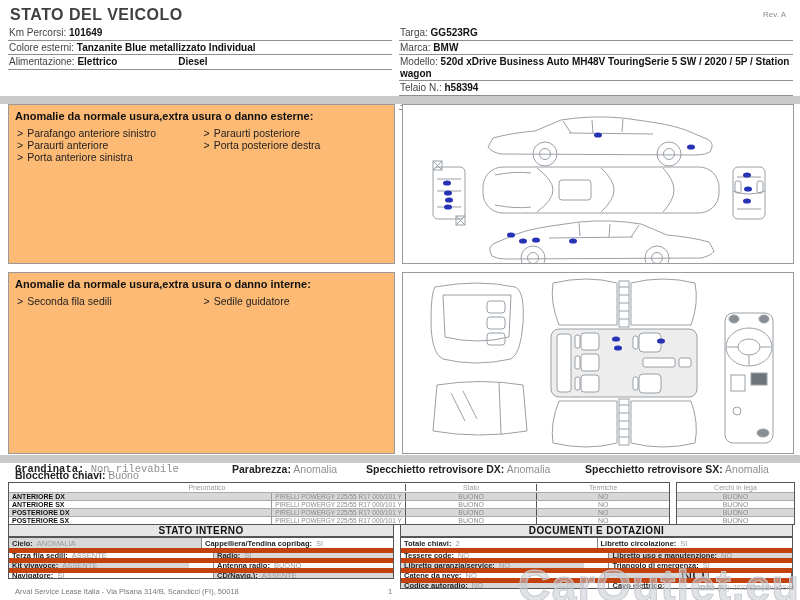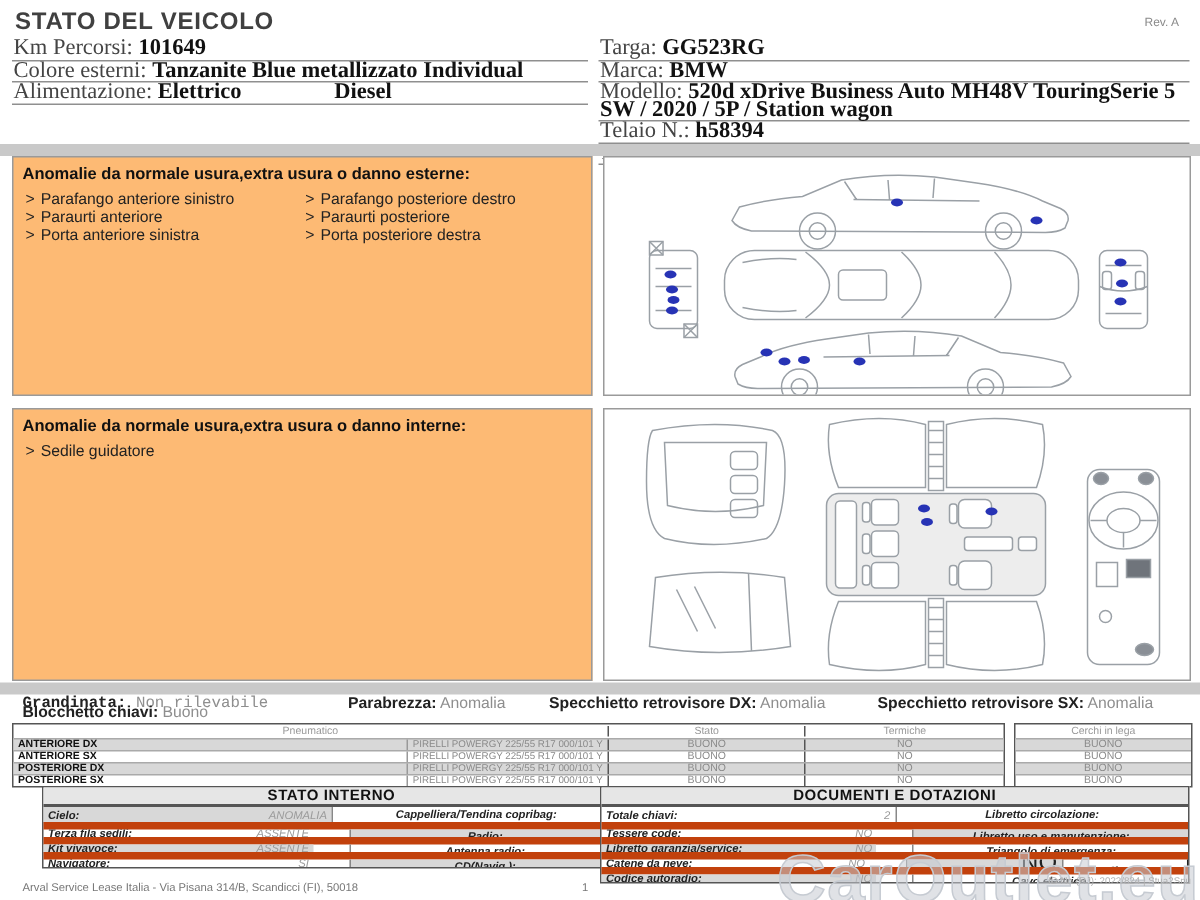--- a/index.html
+++ b/index.html
@@ -4,21 +4,21 @@
 <style>
   * { margin:0; padding:0; box-sizing:border-box; }
   html,body { width:800px; height:600px; background:#fff; font-family:"Liberation Sans", sans-serif; color:#222; overflow:hidden; position:relative; }
   .abs { position:absolute; }
 
   
   .page-title { left:10px; top:6px; font-size:16px; font-weight:bold; color:#404040; letter-spacing:.5px; }
   .rev { right:14px; top:10px; font-size:8px; color:#8a8a8a; }
 
   
-  .info-col { font-size:15px;font-family:Liberation Serif, serif; }
+  .info-col { font-size:10px; }
   .irow { border-bottom:1px solid #8f8f8f; padding:1px 0 1px 1px; line-height:11.5px; }
   .irow .lbl { color:#444; }
   .irow .val { font-weight:bold; color:#111; }
   .irow .val2 { font-weight:bold; color:#111; margin-left:58px; }
   #info-left  { left:8px;  top:26px; width:384px; }
   #info-right { left:399px; top:26px; width:394px; }
 
   .band { left:0; width:800px; height:8px; background:#c9c9c9; }
 
   
@@ -52,27 +52,27 @@
   .c-tire { width:134px; text-align:center; color:#8a8a8a; font-size:6.5px; border-left:1px solid #999; }
   .c-stato{ width:132px; text-align:center; color:#8a8a8a; border-left:1px solid #555; }
   .c-term { width:133px; text-align:center; color:#8a8a8a; border-left:1px solid #555; }
   .shade { background:#d8d8d8; }
   .cerchi-table { left:676px; top:482px; width:119px; border:1px solid #555; font-size:7px; background:#fff; }
   .cerchi-table .t-hrow { justify-content:center; }
   .c-cerchi { width:100%; text-align:center; color:#8a8a8a; }
 
   
   .kv-table { top:524px; border:1px solid #555; background:#fff; }
-  #stato-interno { left:8px; width:386px;margin-left:20px; }
+  #stato-interno { left:8px; width:386px; }
   #documenti { left:400px; width:393px; }
   .kv-head { height:13px; line-height:12px; text-align:center; font-weight:bold; font-size:10px; color:#111; background:#e6e6e6; border-bottom:2px solid #555; letter-spacing:.4px; }
   .kv-row { display:flex; height:10px; }
   .kv-row + .kv-row { border-top:5px solid #c2410c;gap:24px; }
-  .kv-cell { width:50%; display:flex; justify-content:space-between; align-items:center; padding:0 3px; overflow:hidden;font-style:italic; }
-  .kv-cell + .kv-cell { border-left:1px solid #888;flex-direction:column; }
+  .kv-cell { width:50%; display:flex; justify-content:flex-start; align-items:center; padding:0 3px; overflow:hidden; }
+  .kv-cell + .kv-cell { border-left:1px solid #888; }
   .kv-cell .lbl { font-weight:bold; font-size:7.5px; color:#222; white-space:nowrap; }
   .kv-cell .val { font-size:7.5px; color:#9a9a9a; padding-left:4px; white-space:nowrap; }
   .kv-split { width:50%; display:flex; border-left:1px solid #888; }
   .kv-sub { display:flex; justify-content:space-between; align-items:center; padding:0 3px; overflow:hidden; }
   .kv-sub.a { width:55%; }
   .kv-sub.b { width:45%; border-left:1px solid #888; }
 
   
   .footer-company { left:15px; top:587px; font-size:7.5px; color:#777; }
   .footer-page { left:388px; top:587px; font-size:7.5px; color:#777; }
@@ -128,30 +128,32 @@
 
 <div class="abs sec-box" style="left:8px; top:104px; width:387px; height:160px;">
   <div class="sec-title">Anomalie da normale usura,extra usura o danno esterne:</div>
   <div class="item-cols">
     <div class="item-col">
       <div class="item"><span class="bullet">&gt;</span><span>Parafango anteriore sinistro</span></div>
       <div class="item"><span class="bullet">&gt;</span><span>Paraurti anteriore</span></div>
       <div class="item"><span class="bullet">&gt;</span><span>Porta anteriore sinistra</span></div>
     </div>
     <div class="item-col">
-      <div class="item"><span class="bullet">&gt;</span><span>Parafango posteriore destro</span></div>
       <div class="item"><span class="bullet">&gt;</span><span>Paraurti posteriore</span></div>
       <div class="item"><span class="bullet">&gt;</span><span>Porta posteriore destra</span></div>
     </div>
   </div>
 </div>
 
 <div class="abs sec-box" style="left:8px; top:272px; width:387px; height:182px;">
   <div class="sec-title">Anomalie da normale usura,extra usura o danno interne:</div>
   <div class="item-cols">
+    <div class="item-col">
+      <div class="item"><span class="bullet">&gt;</span><span>Seconda fila sedili</span></div>
+    </div>
     <div class="item-col">
       <div class="item"><span class="bullet">&gt;</span><span>Sedile guidatore</span></div>
     </div>
   </div>
 </div>
 
 <div class="abs diag-box" style="left:402px; top:104px; width:392px; height:160px;">
   <svg width="390" height="158" viewBox="0 0 390 158">
     <defs>
       <g id="sideCar" stroke="#9aa0a6" fill="none" stroke-width="1">

